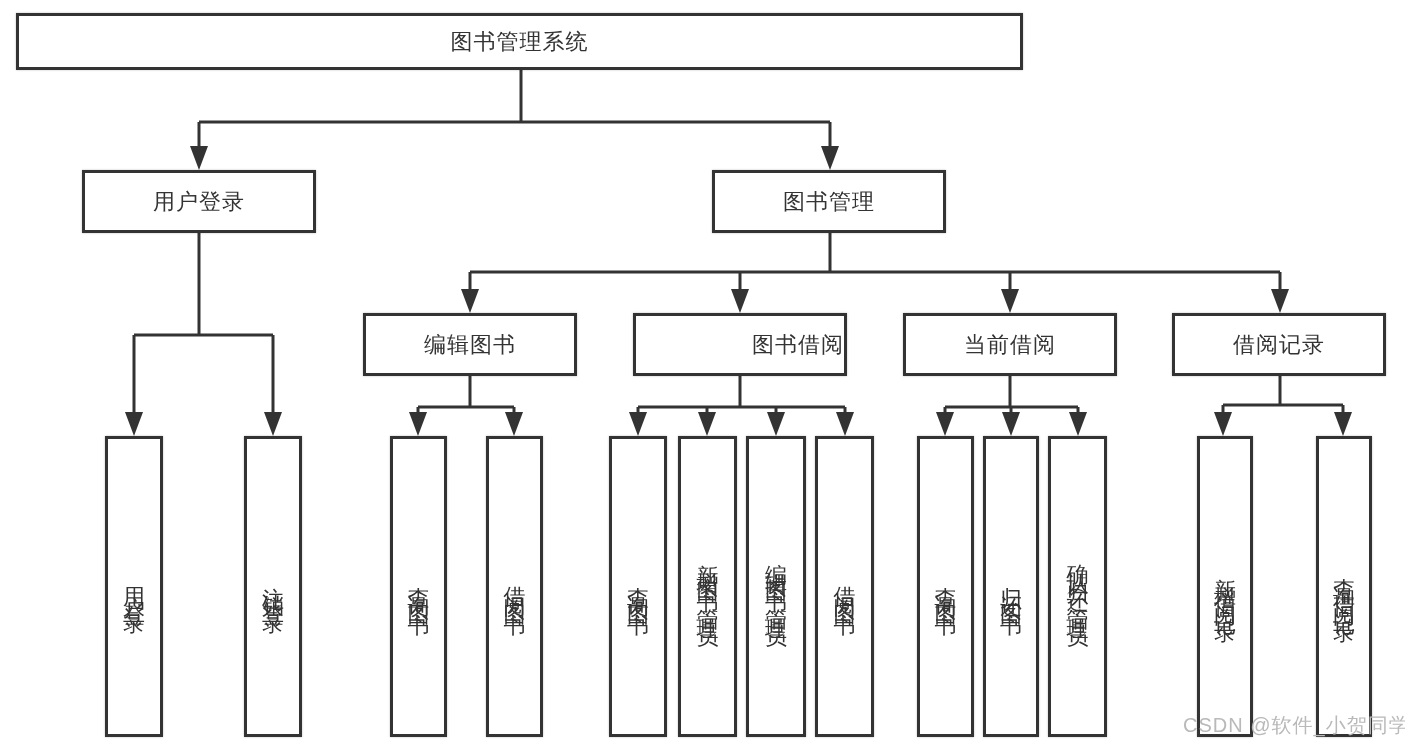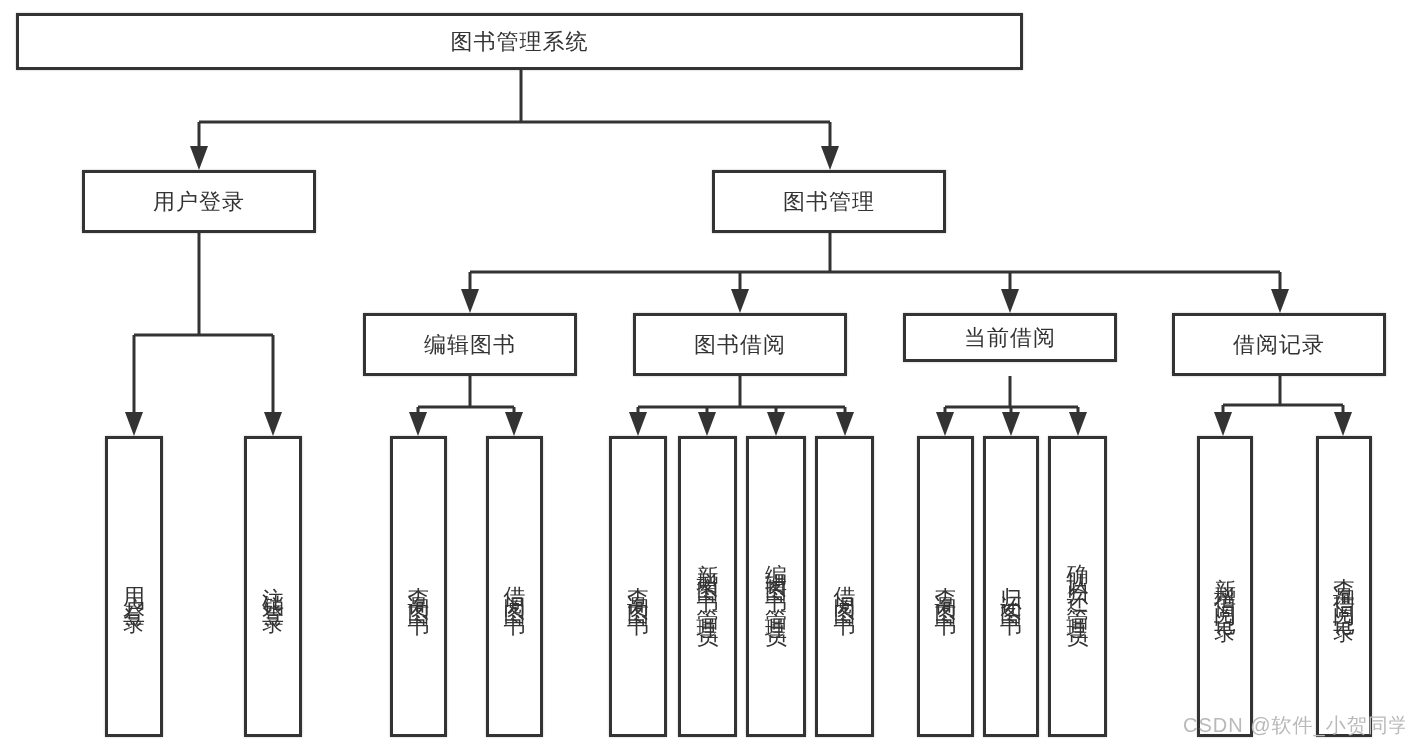--- a/index.html
+++ b/index.html
@@ -111,24 +111,24 @@
       </div>
       <div class="node horizontal" style="left: 82px; top: 170px; width: 234px; height: 63px; border-color: rgb(51, 51, 51); color: rgb(51, 51, 51);">
         <span>用户登录</span>
       </div>
       <div class="node horizontal" style="left: 712px; top: 170px; width: 234px; height: 63px; border-color: rgb(51, 51, 51); color: rgb(51, 51, 51); text-align: right;">
         <span>图书管理</span>
       </div>
       <div class="node horizontal" style="left: 363px; top: 313px; width: 214px; height: 63px; border-color: rgb(51, 51, 51); color: rgb(51, 51, 51);">
         <span>编辑图书</span>
       </div>
-      <div class="node horizontal" style="left: 633px; top: 313px; width: 214px; height: 63px; border-color: rgb(51, 51, 51); color: rgb(51, 51, 51);">
+      <div class="node horizontal" style="left: 633px; top: 313px; width: 214px; height: 63px; border-color: rgb(51, 51, 51); color: rgb(51, 51, 51); justify-content: flex-end;">
         <span>图书借阅</span>
       </div>
-      <div class="node horizontal" style="left: 903px; top: 313px; width: 214px; height: 49px; border-color: rgb(51, 51, 51); color: rgb(51, 51, 51);">
+      <div class="node horizontal" style="left: 903px; top: 313px; width: 214px; height: 63px; border-color: rgb(51, 51, 51); color: rgb(51, 51, 51);">
         <span>当前借阅</span>
       </div>
       <div class="node horizontal" style="left: 1172px; top: 313px; width: 214px; height: 63px; border-color: rgb(51, 51, 51); color: rgb(51, 51, 51);">
         <span>借阅记录</span>
       </div>
       <div class="node vertical" style="left: 105px; top: 436px; width: 58px; height: 301px; border-color: rgb(51, 51, 51); color: rgb(51, 51, 51);">
         <span>用户登录</span>
       </div>
       <div class="node vertical" style="left: 244px; top: 436px; width: 58px; height: 301px; border-color: rgb(51, 51, 51); color: rgb(51, 51, 51);">
         <span>注销登录</span>

